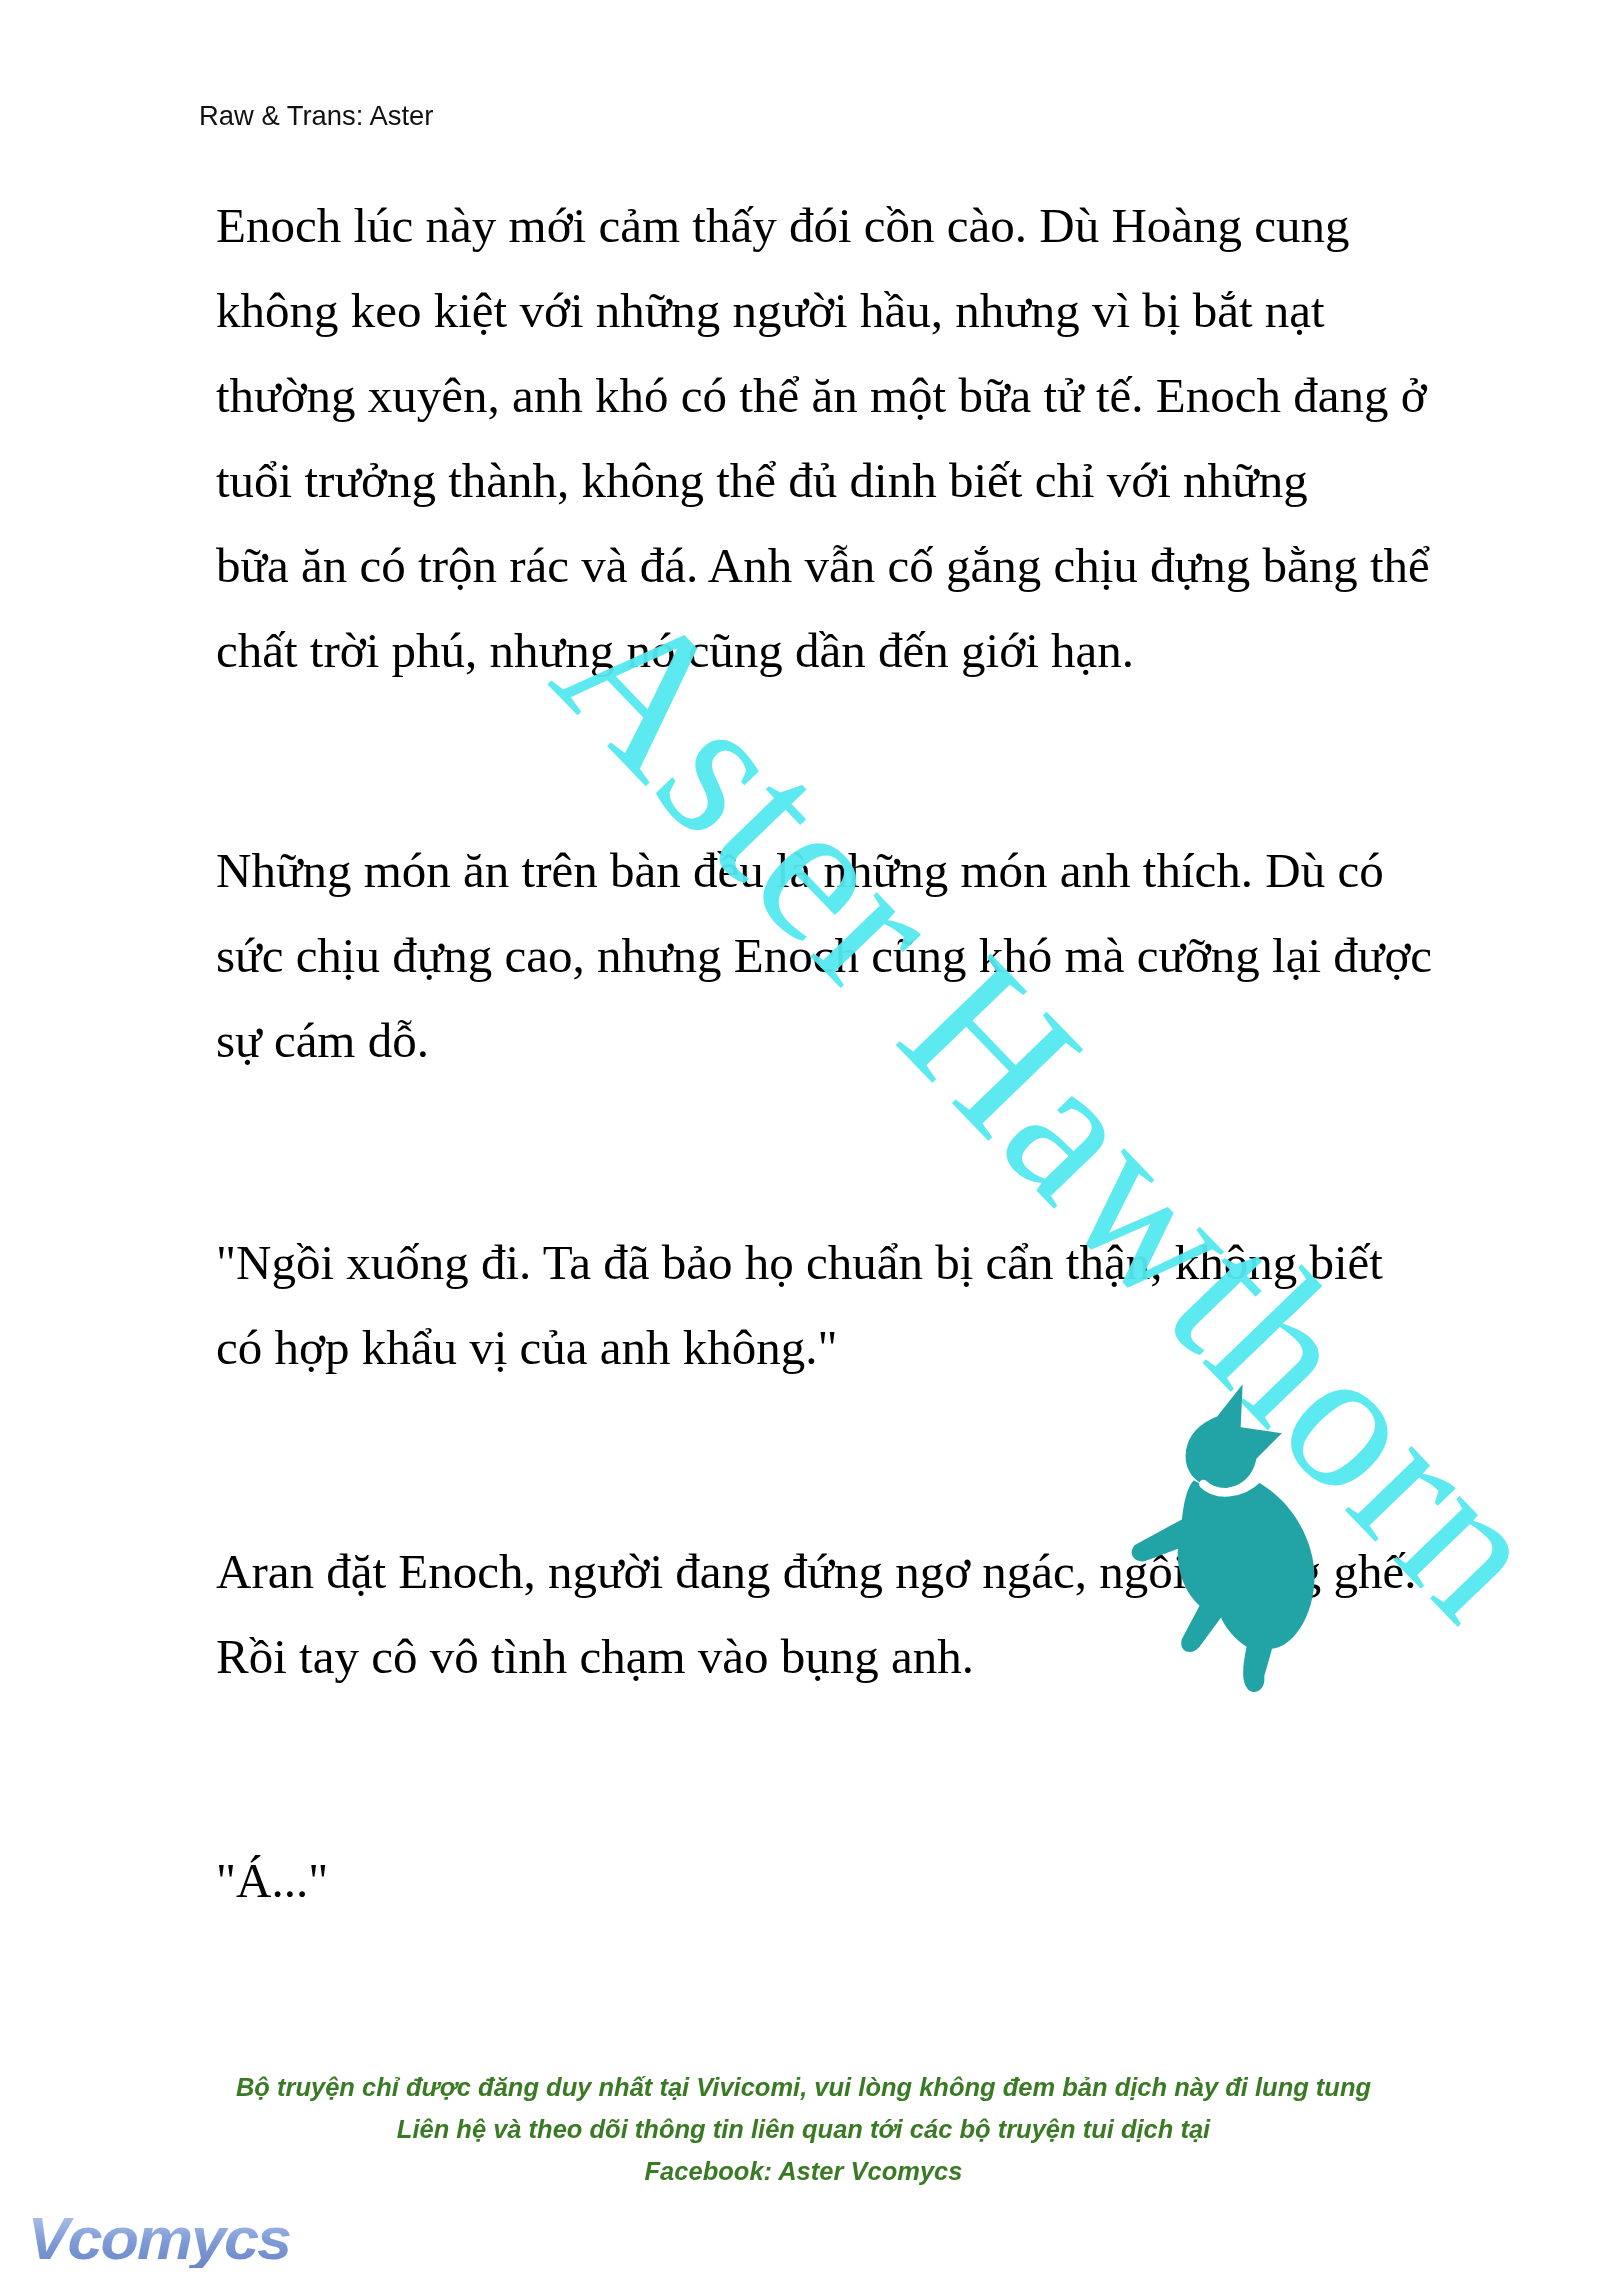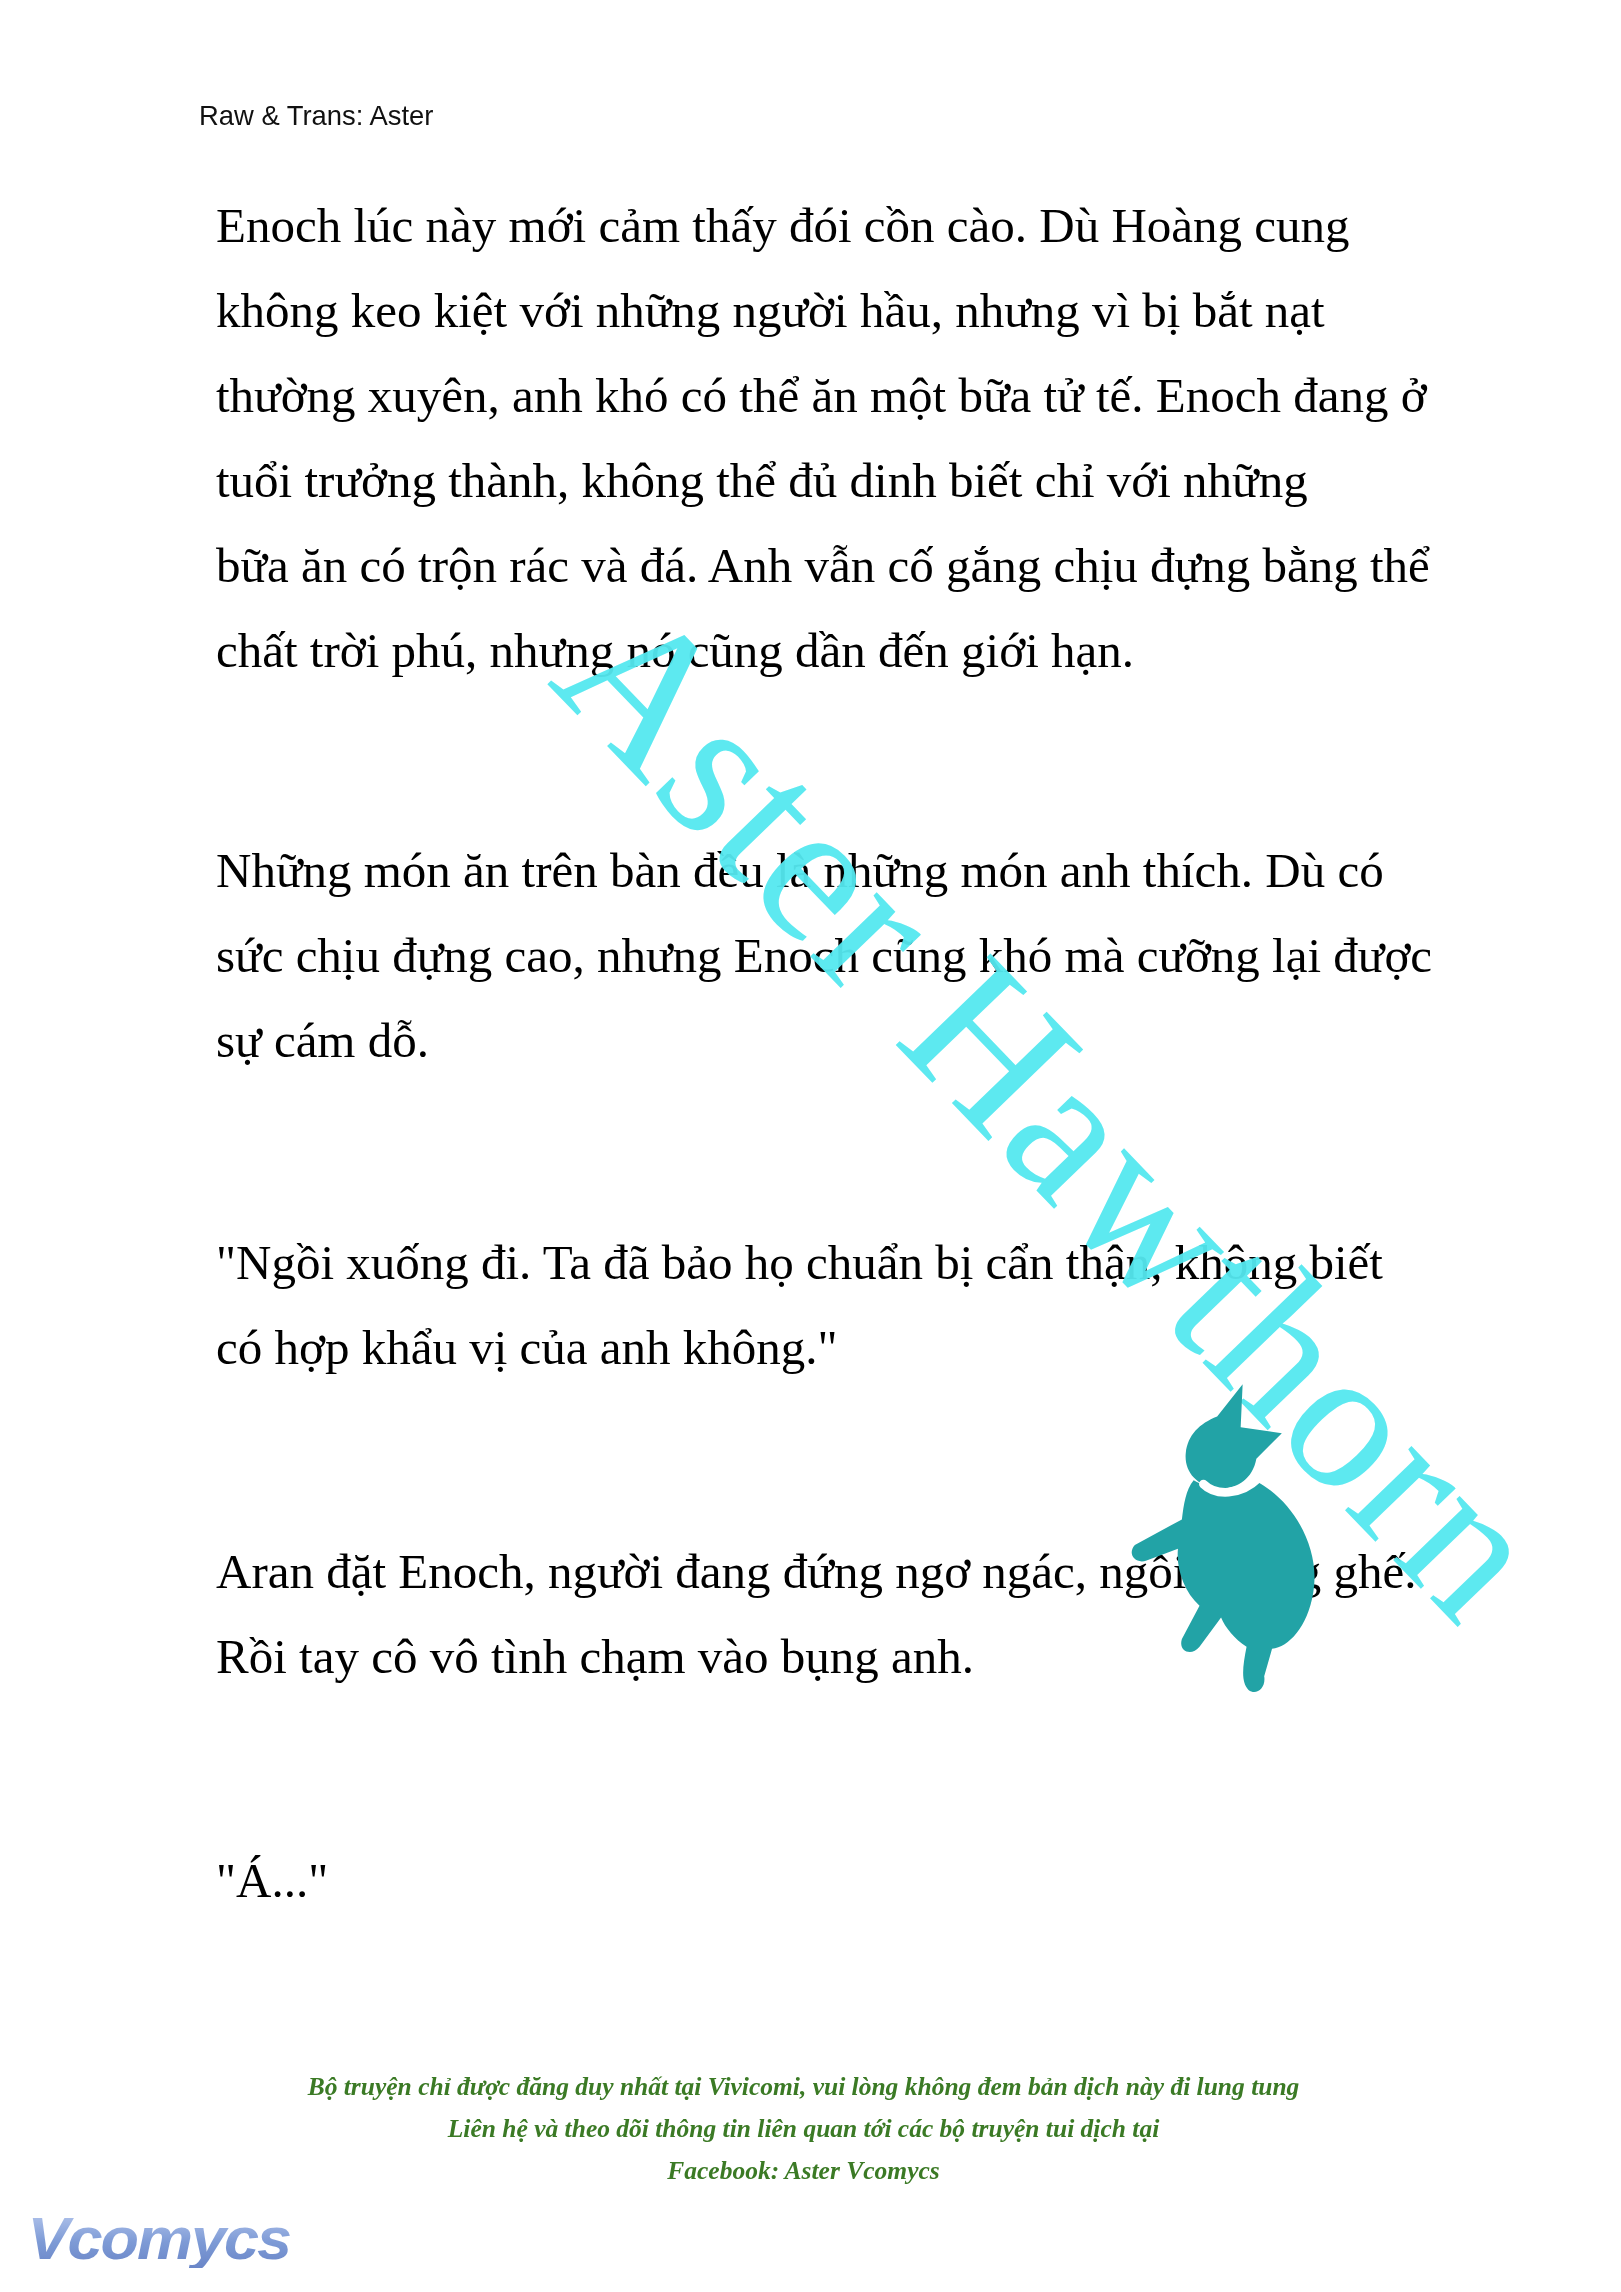--- a/index.html
+++ b/index.html
@@ -22,21 +22,21 @@
 
   
   #p1 { top: 183px; }
   #p2 { top: 828px; }
   #p3 { top: 1220px; }
   #p4 { top: 1529px; }
   #p5 { top: 1838px; }
 
   .footer {
     position: absolute; left: 0; width: 1621px; top: 2066px; text-align: left;
-    font-family: Liberation Serif, serif; font-style: italic; font-weight: bold;
+    font-family: Liberation Sans, sans-serif; font-style: italic; font-weight: bold;
     font-size: 25.5px; line-height: 42px;
   }
   .footer .fline { display: block; text-align: center; width: 1215px; margin-left: 196px; white-space: nowrap; }
 
   .watermark {
     position: absolute; left: 245px; top: 990px;
     font-family: "Liberation Serif", serif; font-size: 201px; line-height: 1;
     transform-origin: 0 0; transform: rotate(46deg) translate(-11.8px, -598px);
     white-space: nowrap; letter-spacing: 2px; opacity: 0.95;
     pointer-events: none;

